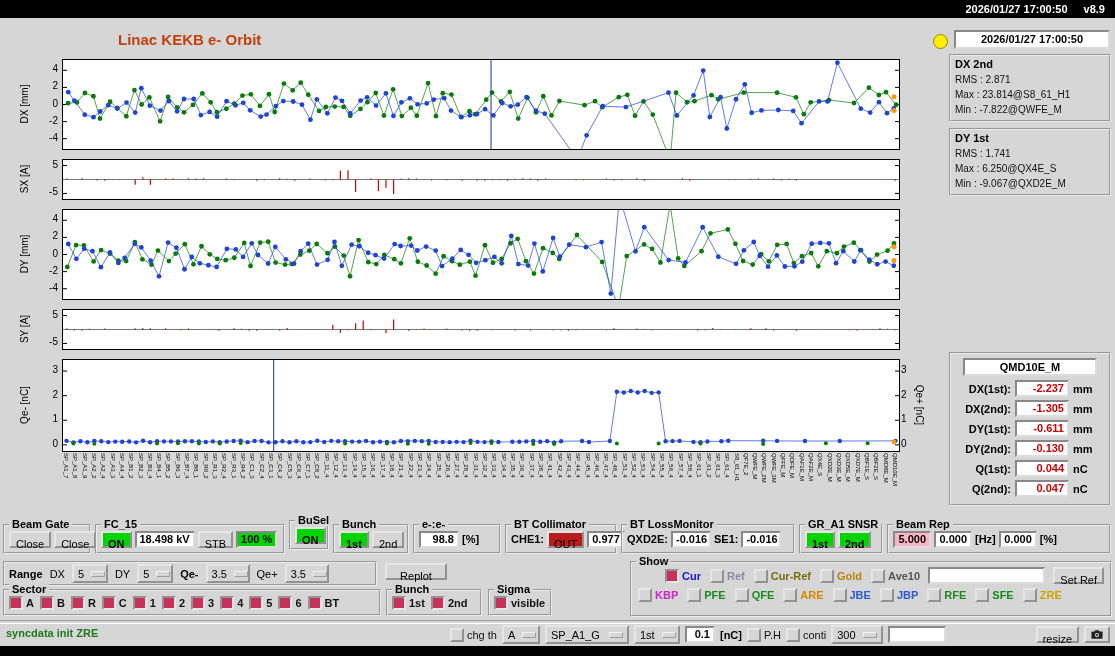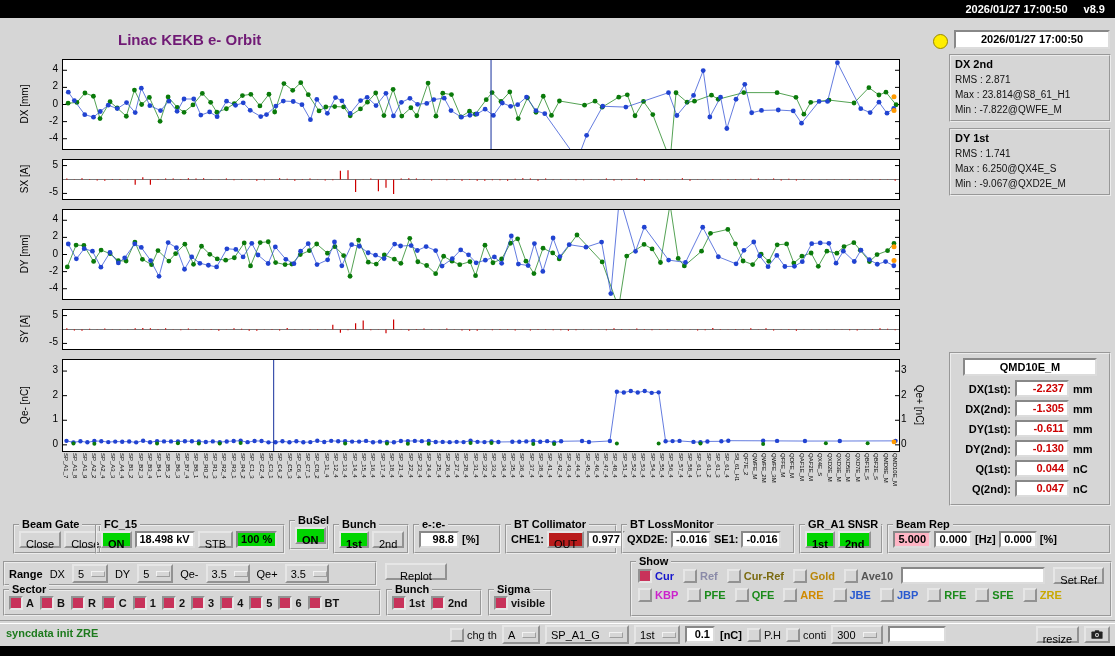--- a/index.html
+++ b/index.html
@@ -2,21 +2,21 @@
 <html><head>
 <meta charset="utf-8">
 <style>
   html,body{margin:0;padding:0;background:#888;}
   body{font-family:"Liberation Sans",sans-serif;}
   .screen{position:relative;width:1115px;height:656px;background:#d6d6d6;overflow:hidden;}
   .topbar{position:absolute;left:0;top:0;width:100%;height:18px;background:#000;color:#fff;
     display:flex;justify-content:flex-end;align-items:center;gap:16px;box-sizing:border-box;padding-right:10px;
     font-size:11px;font-weight:bold;}
   .bottombar{position:absolute;left:0;top:646px;width:100%;height:10px;background:#000;}
-  .page-title{position:absolute;left:118px;top:31px;font-size:15px;font-weight:bold;color:#701a75;}
+  .page-title{position:absolute;left:118px;top:31px;font-size:15px;font-weight:bold;color:#c2410c;}
 
   
   .plot-frame{position:absolute;background:#fff;border:1px solid #000;}
   #axes{position:absolute;left:0;top:0;width:100%;height:100%;pointer-events:none;}
   .tick{position:absolute;left:38px;width:20px;text-align:right;font-size:10px;color:#000;}
   .tick-r{left:901px;width:20px;text-align:left;}
   .ylab{position:absolute;left:24px;font-size:10px;color:#000;white-space:nowrap;
     transform:translate(-50%,-50%) rotate(-90deg);}
   .ylab-r{left:919px;transform:translate(-50%,-50%) rotate(90deg);}
   .xlabels{position:absolute;left:62px;top:453px;width:836px;height:58px;display:flex;
@@ -1000,21 +1000,21 @@
           <span class="munit">nC</span>
         </div>
         <div class="mrow">
           <span class="mlabel">Q(2nd):</span>
           <span class="mval">0.047</span>
           <span class="munit">nC</span>
         </div>
       </div>
   </div>
 
-  <div class="grp" style="left:13px;top:524px;width:88px;height:30px;">
+  <div class="grp" style="left:3px;top:524px;width:88px;height:30px;">
     <span class="grp-label">Beam Gate</span>
     <div class="grp-row">
       <button class="btn">Close</button>
       <button class="btn">Close</button>
     </div>
   </div>
 
   <div class="grp" style="left:95px;top:524px;width:190px;height:30px;">
     <span class="grp-label">FC_15</span>
     <div class="grp-row">
@@ -1092,37 +1092,37 @@
       <span class="ulabel" style="font-weight:normal;">DX</span>
       <span class="dd" style="width:36px;">
           <span>5</span>
           <span class="dd-dash"></span>
         </span>
       <span class="ulabel" style="font-weight:normal;">DY</span>
       <span class="dd" style="width:36px;">
           <span>5</span>
           <span class="dd-dash"></span>
         </span>
-      <span class="ulabel" style="font-weight:normal;">Qe-</span>
+      <span class="ulabel" style="font-weight:bold;">Qe-</span>
       <span class="dd" style="width:44px;">
           <span>3.5</span>
           <span class="dd-dash"></span>
         </span>
       <span class="ulabel" style="font-weight:normal;">Qe+</span>
       <span class="dd" style="width:44px;">
           <span>3.5</span>
           <span class="dd-dash"></span>
         </span>
     </div>
   </div>
   <button class="btn" style="position:absolute;left:385px;top:563px;width:62px;">Replot</button>
 
   <div class="grp" style="left:630px;top:561px;width:482px;height:56px;">
     <span class="grp-label">Show</span>
-    <div class="show-line" style="margin-top:2px;">
+    <div class="show-line" style="margin-top:2px;margin-left:27px;">
       <span id="show-row1" class="cbrow">
           <span class="cbwrap">
             <span class="cb on"></span>
             <span class="cbl" style="color: rgb(21, 21, 204);">Cur</span>
           </span>
           <span class="cbwrap">
             <span class="cb"></span>
             <span class="cbl" style="color: rgb(138, 138, 168);">Ref</span>
           </span>
           <span class="cbwrap">

